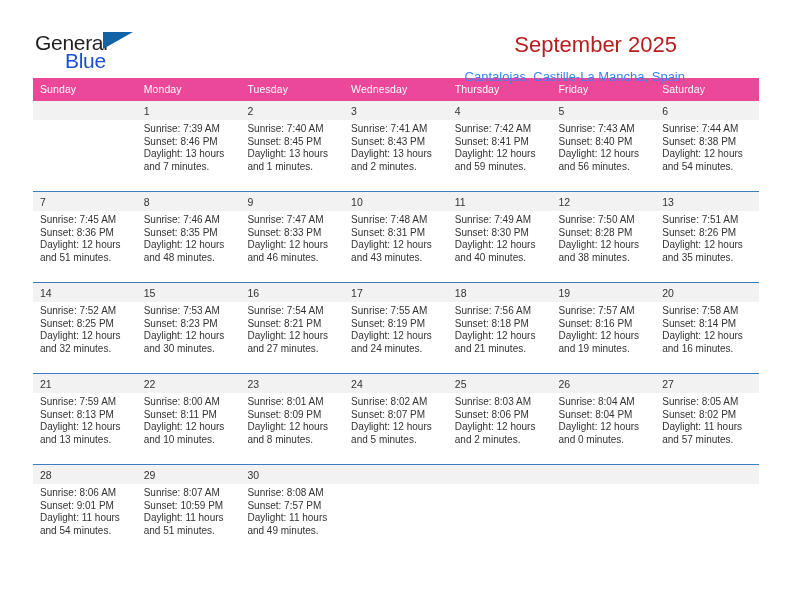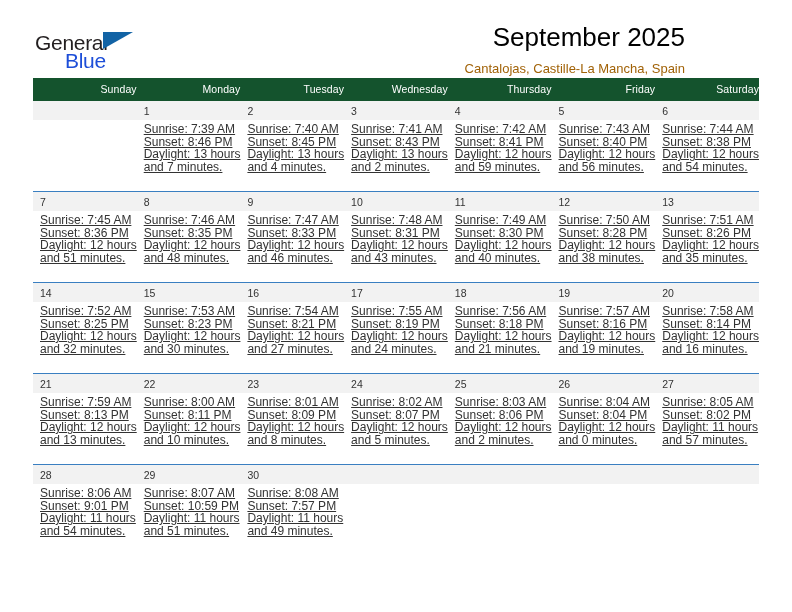--- a/index.html
+++ b/index.html
@@ -63,69 +63,68 @@
     width: 0;
     height: 0;
     border-left: 30px solid #1263a5;
     border-bottom: 17px solid transparent;
   }
   .titles {
     text-align: right;
     padding-right: 2px;
   }
   .cal-title {
-    font-size: 26px;
-    color: #000000;
+    font-size: 22px;
+    color: #b91c1c;
     line-height: 30px;
     font-weight: normal;
-    margin: 0;
+    margin: 8px;
     white-space: nowrap;
   }
   .cal-sub {
     font-size: 13px;
-    color: #a16207;
+    color: #3b82f6;
     line-height: 18px;
     margin-top: 8px;
     white-space: nowrap;
   }
 
   
   table.cal {
     width: 726px;
     border-collapse: collapse;
     table-layout: fixed;
     margin-top: 6px;
   }
   table.cal th {
-    background: #14532d;
+    background: #ec4899;
     color: #ffffff;
     font-size: 10.5px;
     font-weight: normal;
-    text-align: right;
+    text-align: left;
     padding: 5px 0 6px 7px;
     height: 12px;
     letter-spacing: 0.1px;
   }
   td.daynum {
     background: #f2f2f2;
     font-size: 10.5px;
     color: #333333;
     padding: 4px 0 3px 7px;
     height: 12px;
     vertical-align: top;
   }
   td.info {
     background: #ffffff;
-    font-size: 12px;
+    font-size: 10px;
     color: #333333;
     padding: 3px 6px 10px 7px;
     vertical-align: top;
     line-height: 12.6px;
     height: 58px;
-    text-decoration: underline;
   }
   tr.weekstart td {
     border-top: 1.6px solid #3a7fc1;
   }
   td.info .line {
     white-space: nowrap;
   }
 </style>
 </head>
 <body>
@@ -177,21 +176,21 @@
         <td class="info">
           <div class="line">Sunrise: 7:39 AM</div>
           <div class="line">Sunset: 8:46 PM</div>
           <div class="line">Daylight: 13 hours</div>
           <div class="line">and 7 minutes.</div>
         </td>
         <td class="info">
           <div class="line">Sunrise: 7:40 AM</div>
           <div class="line">Sunset: 8:45 PM</div>
           <div class="line">Daylight: 13 hours</div>
-          <div class="line">and 4 minutes.</div>
+          <div class="line">and 1 minutes.</div>
         </td>
         <td class="info">
           <div class="line">Sunrise: 7:41 AM</div>
           <div class="line">Sunset: 8:43 PM</div>
           <div class="line">Daylight: 13 hours</div>
           <div class="line">and 2 minutes.</div>
         </td>
         <td class="info">
           <div class="line">Sunrise: 7:42 AM</div>
           <div class="line">Sunset: 8:41 PM</div>

